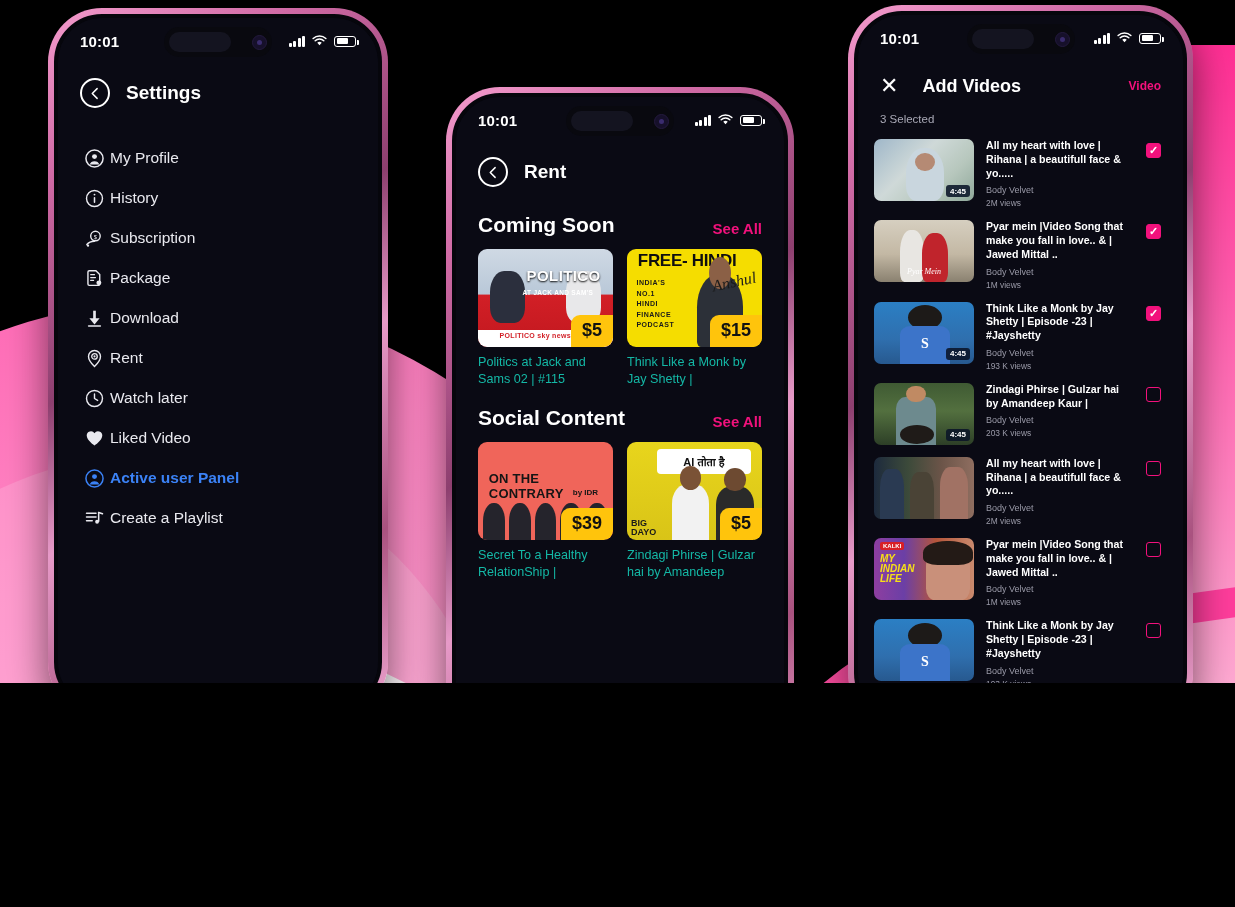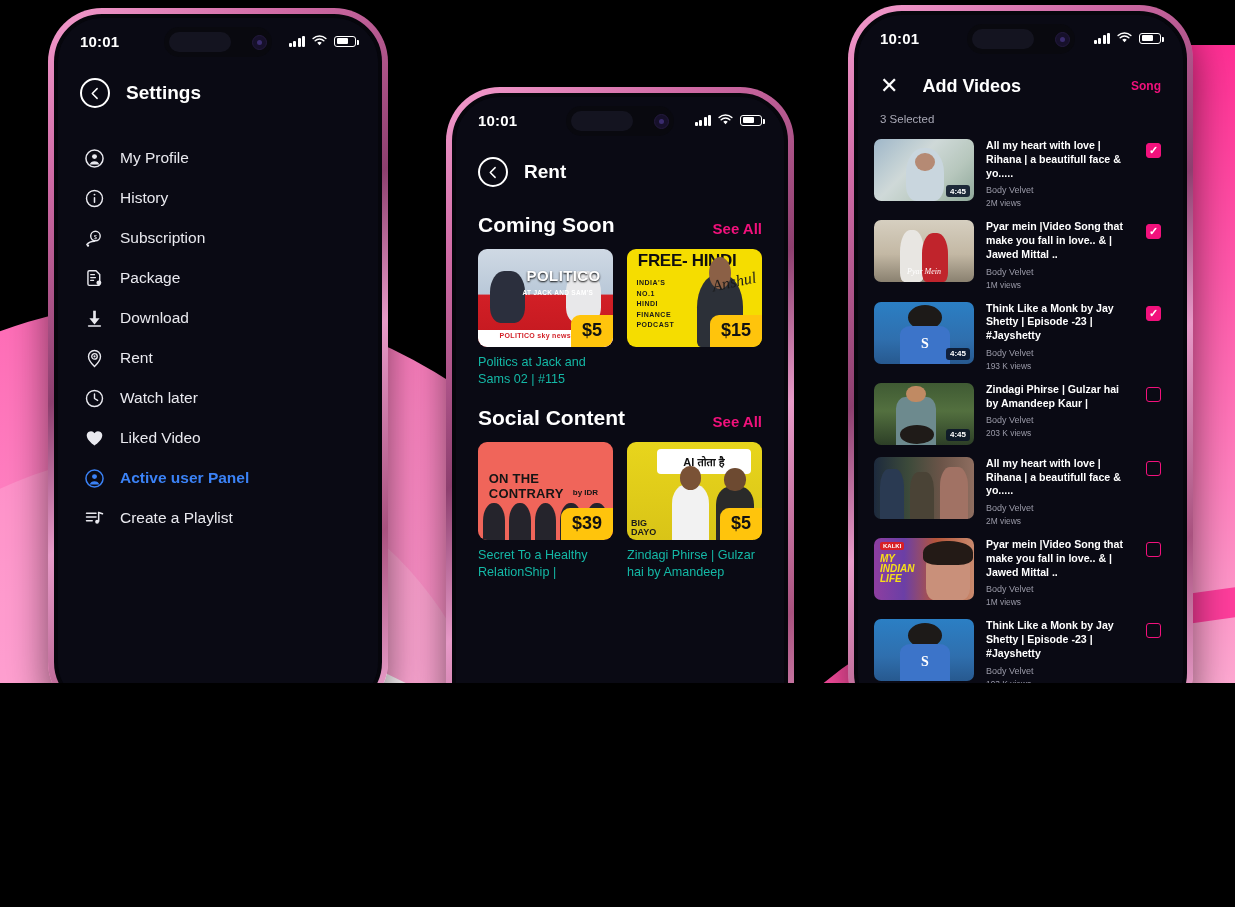--- a/index.html
+++ b/index.html
@@ -122,21 +122,21 @@
   .circle-back {
     width:30px; height:30px; border-radius:50%;
     border:2px solid #fff; display:flex; align-items:center; justify-content:center;
     color:#fff; font-size:15px; line-height:1; cursor:pointer;
   }
 
   
   #phone-settings { left: 48px; top: 8px; width: 340px; height: 708px; }
   .menu { padding: 22px 0 0 0; }
   .menu-item {
-    display:flex; align-items:center; gap:16px;
+    display:flex; align-items:center; gap:6px;
     padding: 10px 26px; color:#e9e9ef; font-size:15.5px;
     cursor:pointer;
   }
   .menu-item.active { color:#3b82f6;font-weight:bold; }
   .mi-ico { width:20px; height:20px; flex:0 0 20px; display:flex; align-items:center; justify-content:center; }
   .mi-ico svg { width:19px; height:19px; display:block; }
 
   
   #phone-rent { left: 446px; top: 87px; width: 348px; height: 716px; }
   .sec-head { display:flex; align-items:flex-end; justify-content:space-between; padding: 18px 22px 12px; }
@@ -459,20 +459,21 @@
               <div class="card">
                 <div class="thumb">
                   <div class="art-hindi">
                     <span class="h1">FREE- HINDI</span>
                     <span class="h2">INDIA'S<br>NO.1<br>HINDI<br>FINANCE<br>PODCAST</span>
                     <span class="person"></span>
                     <span class="sign">Anshul</span>
                   </div>
                   <span class="price">$15</span>
                 </div>
+                <div class="card-title">Think Like a Monk by Jay Shetty |</div>
               </div>
             </div>
             <div class="sec-head">
               <span class="sec-title">Social Content</span>
               <span class="see-all">See All</span>
             </div>
             <div class="cards">
               <div class="card">
                 <div class="thumb">
                   <div class="art-contrary">
@@ -533,21 +534,21 @@
             </svg>
             <span class="batt">
                 <i></i>
               </span>
           </div>
         </div>
 
         <div class="add-hdr">
           <span class="close-x">✕</span>
           <span class="add-title">Add Videos</span>
-          <span class="next-btn">Song</span>
+          <span class="next-btn">Video</span>
         </div>
 
         <div class="selcount">3 Selected</div>
 
         <div class="vlist" id="video-list">
             <div class="vrow">
               <div class="vthumb">
                 <div class="t-bride"></div>
                 <span class="vdur">4:45</span>
               </div>

